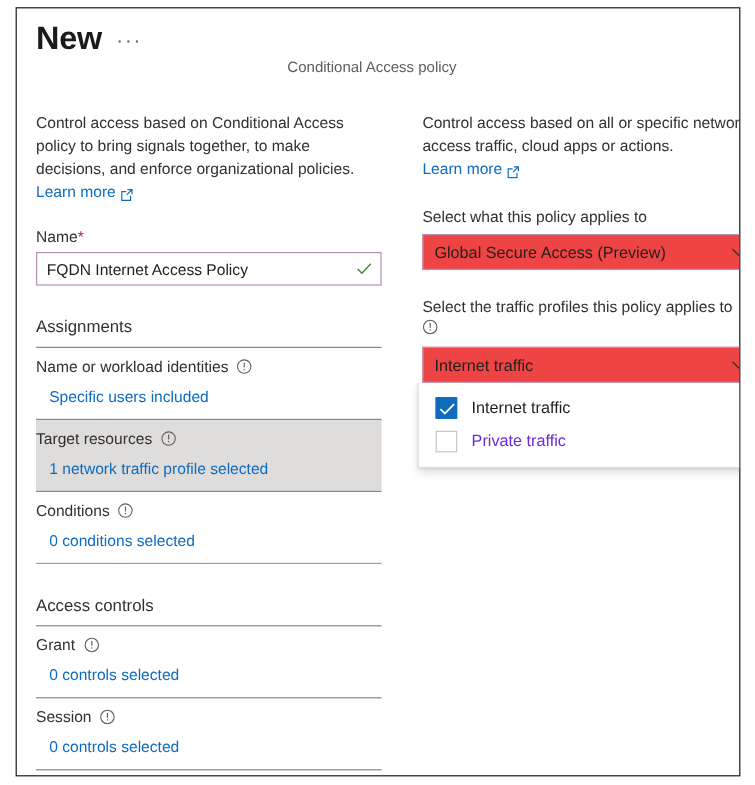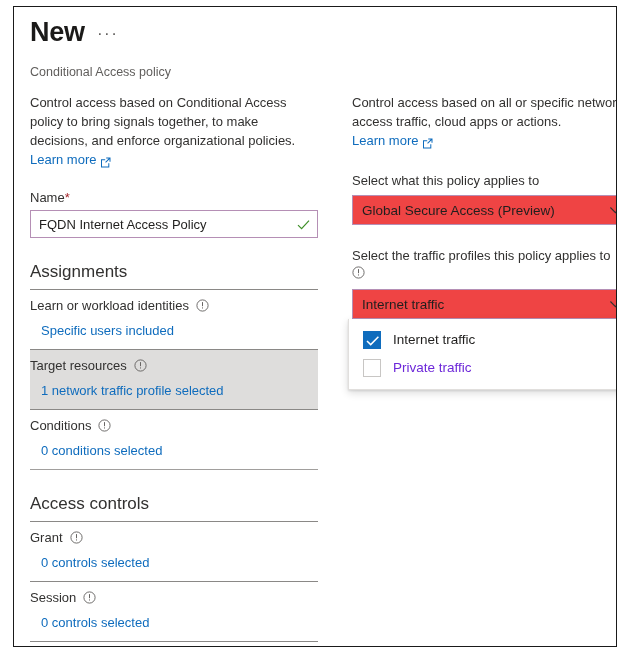--- a/index.html
+++ b/index.html
@@ -48,22 +48,23 @@
     font-size: 17px;
     color: #605e5c;
     line-height: 17px;
     padding-bottom: 5px;
     letter-spacing: 1.5px;
     cursor: pointer;
   }
   .subtitle {
     font-size: 12.5px;
     color: #605e5c;
-    margin-top: 17px;
+    margin-top: 1px;
     line-height: 16px;
+    text-align: center;
   }
 
   
   .col {
     position: absolute;
     top: 86px;
   }
   .col-left  { left: 16px;  width: 288px; }
   .col-right { left: 338px; width: 280px; }
 
@@ -119,21 +120,21 @@
   .check-ok {
     position: absolute;
     right: 7px;
     top: 50%;
     transform: translateY(-50%);
     width: 13px; height: 13px;
   }
 
   
   .section-head {
-    font-size: 17px;
+    font-size: 14px;
     color: #323130;
     margin-top: 24px;
     margin-bottom: 7px;
     line-height: 20px;
   }
   .rule {
     height: 1px;
     background: #8a8886;
     width: 100%;
   }
@@ -275,21 +276,21 @@
         </svg>
       </span>
     </div>
 
     <div class="section-head">Assignments</div>
 
     
     <div class="rule"></div>
     <div class="blk">
       <div class="blk-title">
-        <span>Learn or workload identities</span>
+        <span>Name or workload identities</span>
         <span class="info-icon">
           <svg width="13" height="13" viewBox="0 0 13 13">
             <circle cx="6.5" cy="6.5" r="5.6" fill="none" stroke="#605e5c" stroke-width="0.9"></circle>
             <rect x="6.05" y="3.1" width="0.95" height="4.1" fill="#605e5c"></rect>
             <rect x="6.05" y="8.4" width="0.95" height="1.1" fill="#605e5c"></rect>
           </svg>
         </span>
       </div>
       <div class="blk-link">
         <a class="link">Specific users included</a>

